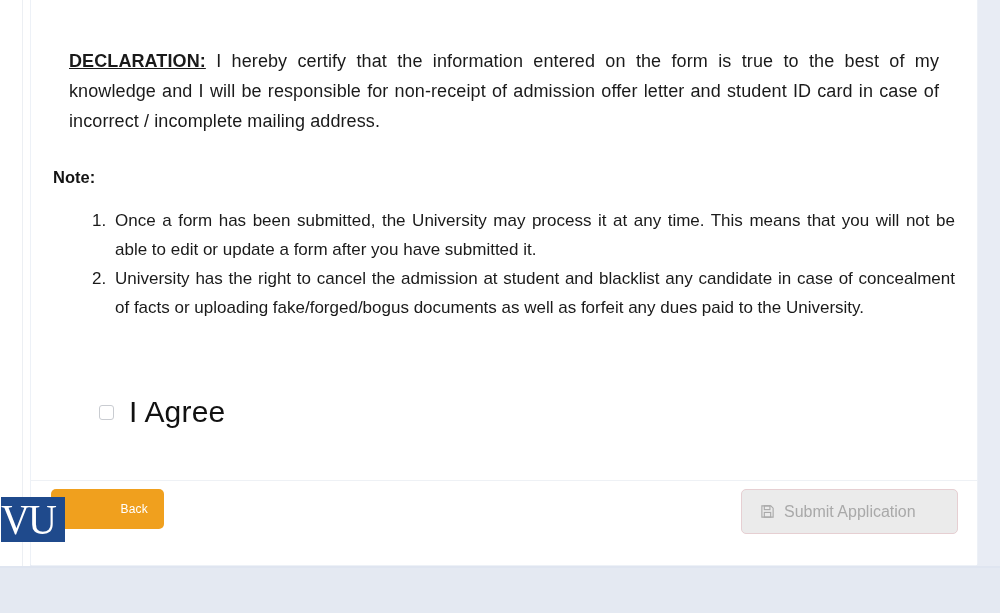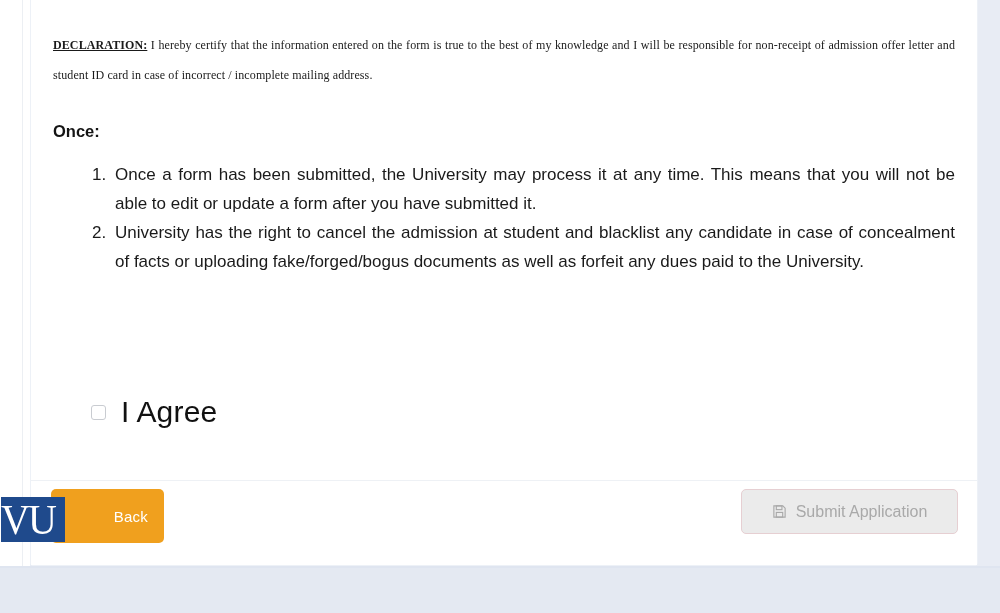--- a/index.html
+++ b/index.html
@@ -48,27 +48,26 @@
 
   .card-body {
     position: absolute;
     left: 0; top: 8px;
     right: 0;
     height: 480px;
     padding: 30px 22px 0 22px;
   }
 
   .declaration {
-    margin: 0;
-    font-size: 12px;
+    margin: 16px;
+    font-size: 18px;
     line-height: 30px;
     color: #1a1a1a;
     text-align: justify;
     letter-spacing: 0.1px;
-    font-family: Liberation Serif, serif;
   }
   .declaration .lead {
     font-weight: bold;
     text-decoration: underline;
   }
 
   .note-heading {
     margin: 30px 0 0 0;
     font-size: 16.5px;
     font-weight: bold;
@@ -84,21 +83,21 @@
     color: #1a1a1a;
   }
   ol.note-list li {
     margin: 0;
     padding-left: 4px;
     text-align: justify;
   }
 
   .agree-row {
     position: absolute;
-    left: 60px;
+    left: 68px;
     top: 405px;
     display: flex;
     align-items: center;
   }
   .agree-checkbox {
     width: 15px;
     height: 15px;
     border: 1px solid #c9ccd1;
     border-radius: 3px;
     background: #ffffff;
@@ -127,26 +126,26 @@
     top: 489px;
     height: 84px;
     background: #ffffff;
   }
 
   .back-button {
     position: absolute;
     left: 20px;
     top: 8px;
     width: 113px;
-    height: 54px;
+    height: 40px;
     background: #f0a01e;
     border: none;
     border-radius: 5px;
     color: #ffffff;
-    font-size: 15px;
+    font-size: 12px;
     font-family: "Liberation Sans", sans-serif;
     text-align: right;
     padding: 0 16px 0 0;
     cursor: pointer;
     letter-spacing: 0.2px;
   }
 
   
   .vu-logo {
     position: absolute;
@@ -178,21 +177,20 @@
     height: 45px;
     min-width: 217px;
     background: #ebebeb;
     border: 1px solid #e6cfd2;
     border-radius: 5px;
     color: #a9a9a9;
     font-size: 16px;
     font-family: "Liberation Sans", sans-serif;
     display: flex;
     align-items: center;
-    justify-content: center;
     gap: 9px;
     cursor: default;
     padding: 0 18px;
   }
   .save-icon { display: block; }
 
   
   .page-bottom {
     position: absolute;
     left: 0; right: 0;
@@ -215,21 +213,21 @@
 
   <div class="left-gutter"></div>
   <div class="left-gutter-line"></div>
 
   <div class="card">
 
     <div class="card-body">
 
       <p class="declaration"><span class="lead">DECLARATION:</span><span> I hereby certify that the information entered on the form is true to the best of my knowledge and I will be responsible for non-receipt of admission offer letter and student ID card in case of incorrect / incomplete mailing address.</span></p>
 
-      <p class="note-heading">Once:</p>
+      <p class="note-heading">Note:</p>
 
       <ol class="note-list">
         <li>Once a form has been submitted, the University may process it at any time. This means that you will not be able to edit or update a form after you have submitted it.</li>
         <li>University has the right to cancel the admission at student and blacklist any candidate in case of concealment of facts or uploading fake/forged/bogus documents as well as forfeit any dues paid to the University.</li>
       </ol>
 
     </div>
 
     <div class="agree-row">
       <span class="agree-checkbox"></span>

